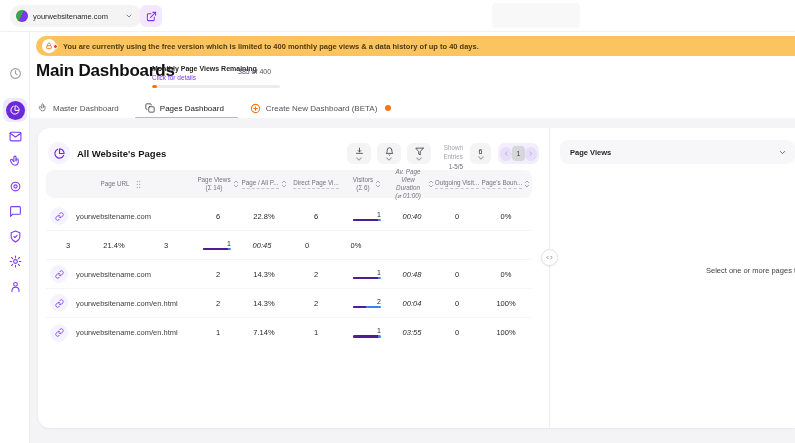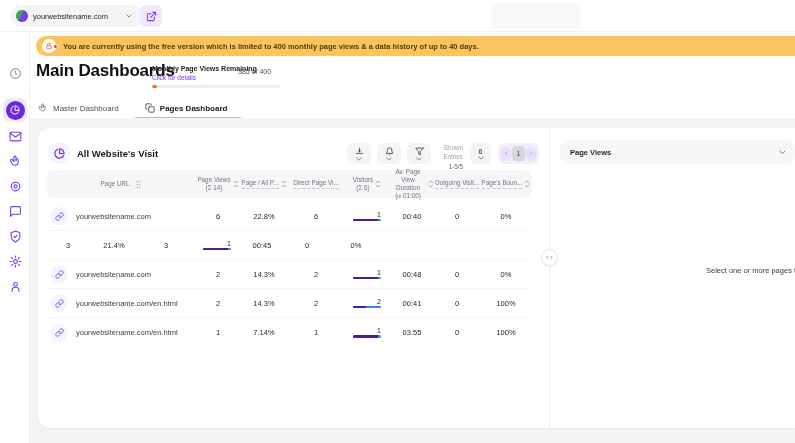--- a/index.html
+++ b/index.html
@@ -42,21 +42,21 @@
   .page-title{position:absolute;left:36px;top:61px;font-size:17px;font-weight:800;color:#101012;letter-spacing:-.2px;}
   .q-label{position:absolute;left:152px;top:65px;font-size:7px;font-weight:bold;color:#27272a;}
   .q-link{position:absolute;left:152px;top:74px;font-size:6.5px;color:var(--accent-mid);cursor:pointer;text-decoration:none;}
   .q-value{position:absolute;left:238px;top:68px;font-size:7px;color:#52525b;}
   .q-bar{position:absolute;left:152px;top:85px;width:128px;height:3px;border-radius:2px;background:#ededef;overflow:hidden;}
   .q-fill{display:block;height:100%;background:var(--orange);border-radius:2px;}
 
   
   .tabs{position:absolute;left:38px;top:98px;height:20px;display:flex;align-items:center;gap:26px;font-size:8px;}
   .tab{display:flex;align-items:center;gap:5px;color:#52525b;cursor:pointer;position:relative;}
-  .tab.active{color:var(--t-dark);font-weight:bold;justify-content:center;}
+  .tab.active{color:var(--t-dark);font-weight:normal;justify-content:center;}
   .tab.active::after{content:"";position:absolute;left:-10px;right:-14px;bottom:-6px;height:2px;background:#b9b9c0;border-radius:2px;}
   .tab .o-ic{color:var(--orange);}
   .o-dot{width:6px;height:6px;border-radius:50%;background:var(--orange);margin-left:3px;}
 
   
   .content{position:absolute;left:30px;top:118px;width:765px;height:325px;background:var(--page-bg);}
   .card{position:absolute;left:8px;top:10px;width:757px;height:300px;background:#fff;border-radius:12px 0 0 12px;box-shadow:0 1px 3px rgba(20,20,40,.05);}
 
   
   .panel-icon{position:absolute;left:10px;top:14px;width:22px;height:22px;border-radius:50%;background:var(--accent-lighter);
@@ -76,21 +76,21 @@
   .pg-cur{width:14px;height:15px;border-radius:4px;background:#d6d6db;font-size:7px;color:#3f3f46;display:flex;align-items:center;justify-content:center;}
 
   
   .thead{position:absolute;left:8px;top:42px;width:486px;height:28px;border-radius:8px;background:#f6f6f8;
     display:flex;align-items:center;font-size:6.3px;color:#74747c;line-height:1.3;}
   .th{display:flex;align-items:center;justify-content:center;text-align:center;gap:2px;}
   .th .lbl.u{border-bottom:1px dashed #c6c6cc;padding-bottom:1px;}
   .sort{color:#a6a6ae;flex:none;}
   .grip{color:#b4b4bb;margin-left:3px;}
   .c-url{width:150px;} .c-views{width:44px;} .c-share{width:48px;} .c-direct{width:56px;}
-  .c-visit{width:46px;} .c-dur{width:44px;} .c-out{width:46px;} .c-bounce{width:52px;}
+  .c-visit{width:46px;} .c-dur{width:44px;font-style:italic;} .c-out{width:46px;} .c-bounce{width:52px;}
 
   .tbody{position:absolute;left:8px;top:74px;width:486px;}
   .trow{display:flex;align-items:center;height:29px;font-size:7.5px;color:#27272a;cursor:pointer;border-bottom:1px solid #f5f5f7;}
   .trow:last-child{border-bottom:0;}
   .cell{display:flex;align-items:center;justify-content:center;text-align:center;}
   .cell.c-url{justify-content:flex-start;gap:8px;padding-left:4px;color:var(--t-mid);}
   .link-ic{width:18px;height:18px;border-radius:50%;background:var(--accent-lighter);display:flex;align-items:center;justify-content:center;color:var(--accent-mid);flex:none;}
   .vis-wrap{width:28px;}
   .vis-num{text-align:right;font-size:7px;color:#27272a;line-height:1.1;}
   .vis-bar{height:2.5px;border-radius:2px;overflow:hidden;display:flex;background:var(--bar-blue);}
@@ -213,32 +213,40 @@
         </svg>
       <span>Master Dashboard</span>
     </div>
     <div class="tab active">
       <svg width="10" height="10" viewBox="0 0 24 24" fill="none" stroke="#3f3f46" stroke-width="2" stroke-linecap="round" stroke-linejoin="round">
           <rect x="9" y="9" width="13" height="13" rx="2"></rect>
           <path d="M5 15H4a2 2 0 0 1-2-2V4a2 2 0 0 1 2-2h9a2 2 0 0 1 2 2v1"></path>
         </svg>
       <span>Pages Dashboard</span>
     </div>
+    <div class="tab">
+      <svg class="o-ic" width="11" height="11" viewBox="0 0 24 24" fill="none" stroke="currentColor" stroke-width="2.2" stroke-linecap="round" stroke-linejoin="round">
+          <circle cx="12" cy="12" r="9"></circle>
+          <path d="M12 8v8M8 12h8"></path>
+        </svg>
+      <span>Create New Dashboard (BETA)</span>
+      <i class="o-dot"></i>
+    </div>
   </nav>
 
   <section class="content">
     <div class="card">
 
       <span class="panel-icon">
         <svg width="11" height="11" viewBox="0 0 24 24" fill="none" stroke="currentColor" stroke-width="2.4" stroke-linecap="round" stroke-linejoin="round">
             <path d="M21.21 15.89A10 10 0 1 1 8 2.83"></path>
             <path d="M22 12A10 10 0 0 0 12 2v10z"></path>
           </svg>
       </span>
-      <h2 class="panel-title">All Website's Visit</h2>
+      <h2 class="panel-title">All Website's Pages</h2>
 
       <button class="tool-btn" style="left:309px">
         <svg width="9" height="9" viewBox="0 0 24 24" fill="none" stroke="currentColor" stroke-width="2.2" stroke-linecap="round" stroke-linejoin="round">
             <path d="M12 3v10"></path>
             <path d="M8.5 9.5L12 13l3.5-3.5"></path>
             <path d="M4 17h16"></path>
           </svg>
         <svg class="chev" width="6" height="4" viewBox="0 0 8 5" fill="none" stroke="currentColor" stroke-width="1.4" stroke-linecap="round">
             <path d="M1 1l3 3 3-3"></path>
           </svg>
@@ -425,21 +433,21 @@
           <div class="cell c-share">14.3%</div>
           <div class="cell c-direct">2</div>
           <div class="cell c-visit">
               <div class="vis-wrap">
                 <div class="vis-num">2</div>
                 <div class="vis-bar">
                   <span class="p" style="width: 48%;"></span>
                 </div>
               </div>
             </div>
-          <div class="cell c-dur">00:41</div>
+          <div class="cell c-dur">00:04</div>
           <div class="cell c-out">0</div>
           <div class="cell c-bounce">100%</div>
         </div>
 
         <div class="trow">
           <div class="cell c-url">
               <span class="link-ic">
                 <svg width="9" height="9" viewBox="0 0 24 24" fill="none" stroke="currentColor" stroke-width="2.2" stroke-linecap="round" stroke-linejoin="round">
                   <path d="M10 13a5 5 0 0 0 7.54.54l3-3a5 5 0 0 0-7.07-7.07l-1.72 1.71"></path>
                   <path d="M14 11a5 5 0 0 0-7.54-.54l-3 3a5 5 0 0 0 7.07 7.07l1.71-1.71"></path>

